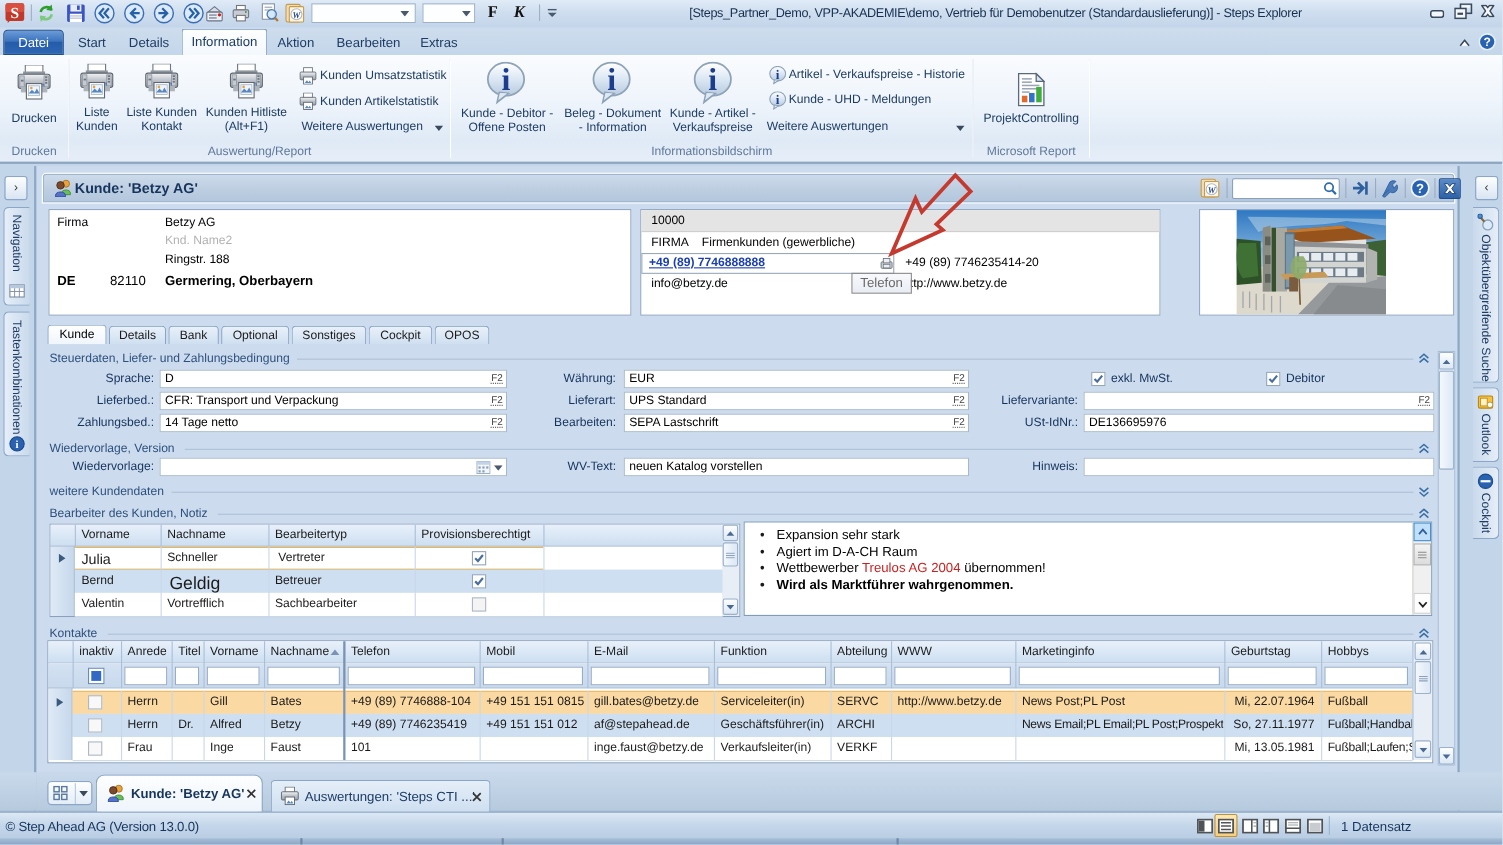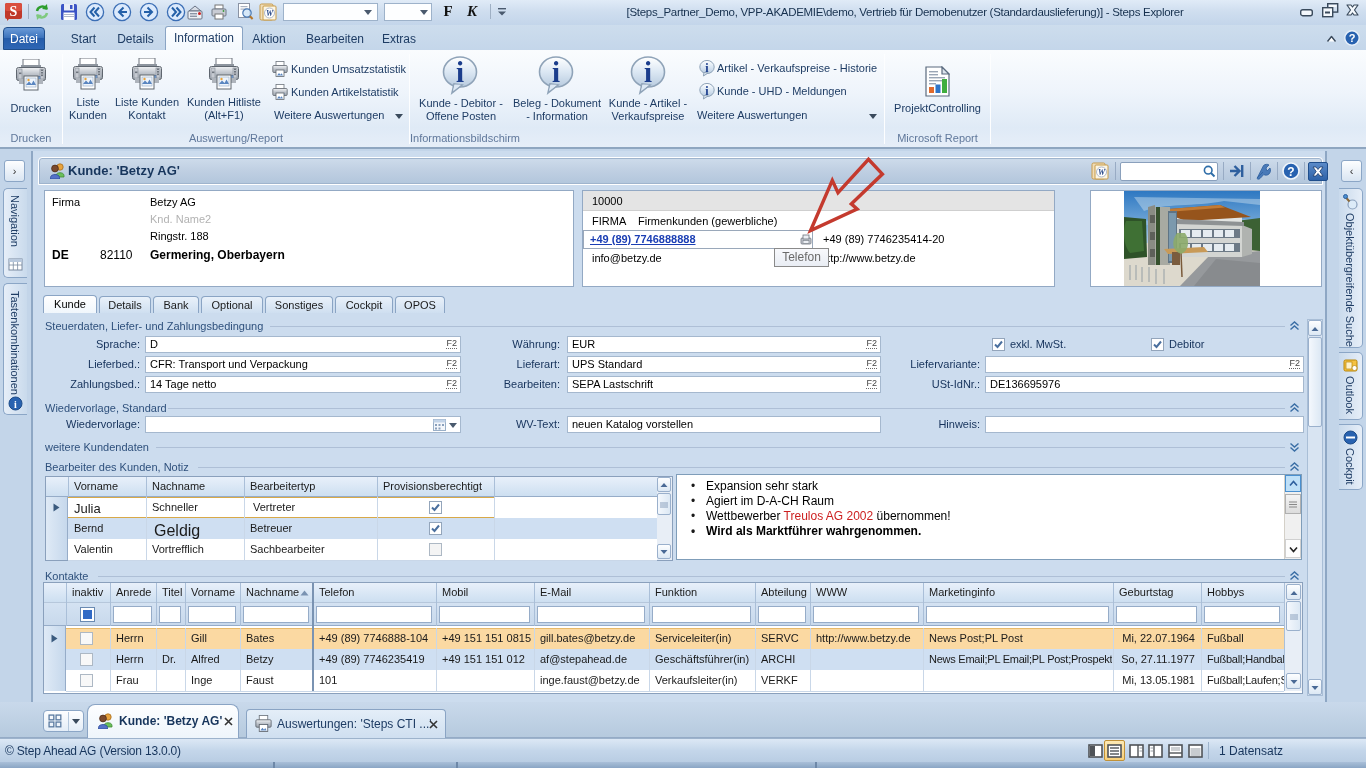--- a/index.html
+++ b/index.html
@@ -119,21 +119,21 @@
         <rect x="0.7" y="4.7" width="10" height="9" fill="#f4f8fc" stroke="#3a4a5c" stroke-width="1.4"></rect>
         <rect x="3" y="8.5" width="5" height="2" fill="#3a4a5c"></rect>
       </svg>
   <svg class="abs" style="left:1346px;top:4px" width="13" height="12" viewBox="0 0 13 12">
         <path d="M1 1 L5 1 L6.5 3 L8 1 L12 1 L8.5 6 L12 11 L8 11 L6.5 9 L5 11 L1 11 L4.5 6 Z" fill="#f4f8fc" stroke="#3a4a5c" stroke-width="1.2" stroke-linejoin="round"></path>
       </svg>
 </div>
 
 <div class="abs" id="tabrow" style="left:0;top:25px;width:1366px;height:25px;background:linear-gradient(180deg,#cddded 0%,#c4d6ea 100%)">
 
-  <div class="abs" style="left:3px;top:2px;width:42px;height:23px;border-radius:4px 4px 0 0;background:linear-gradient(180deg,#6b9bd8 0%,#3d74bd 45%,#255caa 50%,#2e66b4 100%);border:1px solid #1f4e8c;color:#fff;font-size:12px;text-align:center;line-height:22px">Datei</div>
+  <div class="abs" style="left:3px;top:2px;width:55px;height:23px;border-radius:4px 4px 0 0;background:linear-gradient(180deg,#6b9bd8 0%,#3d74bd 45%,#255caa 50%,#2e66b4 100%);border:1px solid #1f4e8c;color:#fff;font-size:12px;text-align:center;line-height:22px">Datei</div>
   <div class="abs" style="left:61px;top:4px;width:45px;height:21px;color:#1e3c64;font-size:12px;text-align:center;line-height:20px">Start</div>
   <div class="abs" style="left:108px;top:4px;width:55px;height:21px;color:#1e3c64;font-size:12px;text-align:center;line-height:20px">Details</div>
 
   <div class="abs" style="left:165px;top:1px;width:78px;height:24px;background:linear-gradient(180deg,#fdfeff,#f3f8fd);border:1px solid #8aa4c4;border-bottom:none;border-radius:3px 3px 0 0;color:#1e3c64;font-size:12px;text-align:center;line-height:22px">Information</div>
   <div class="abs" style="left:245px;top:4px;width:48px;height:21px;color:#1e3c64;font-size:12px;text-align:center;line-height:20px">Aktion</div>
   <div class="abs" style="left:296px;top:4px;width:78px;height:21px;color:#1e3c64;font-size:12px;text-align:center;line-height:20px">Bearbeiten</div>
   <div class="abs" style="left:376px;top:4px;width:46px;height:21px;color:#1e3c64;font-size:12px;text-align:center;line-height:20px">Extras</div>
 
   <svg class="abs" style="left:1326px;top:9px" width="11" height="9" viewBox="0 0 11 9">
         <path d="M1.5 7.5 L5.5 2.5 L9.5 7.5" fill="#fff" stroke="#3a4a5c" stroke-width="1.4" stroke-linejoin="round"></path>
@@ -256,21 +256,21 @@
       </svg>
   <div class="abs" style="left:717px;top:12px;color:#1e3c64;font-size:11px">Artikel - Verkaufspreise - Historie</div>
   <svg class="abs" style="left:699px;top:33px" width="16" height="17" viewBox="0 0 16 17">
         <use href="#icoInfoSm"></use>
       </svg>
   <div class="abs" style="left:717px;top:35px;color:#1e3c64;font-size:11px">Kunde - UHD - Meldungen</div>
   <div class="abs" style="left:697px;top:59px;color:#1e3c64;font-size:11px">Weitere Auswertungen</div>
   <svg class="abs" style="left:869px;top:64px" width="8" height="5" viewBox="0 0 8 5">
         <path d="M0 0 L8 0 L4 5 Z" fill="#3a4a5c"></path>
       </svg>
-  <div class="abs" style="left:410px;top:82px;width:474px;color:#60789b;font-size:11px">Informationsbildschirm</div>
+  <div class="abs" style="left:410px;top:82px;width:474px;text-align:center;color:#60789b;font-size:11px">Informationsbildschirm</div>
 
   <svg class="abs" style="left:925px;top:16px" width="25" height="31" viewBox="0 0 25 31">
     <path d="M1 1 L17 1 L24 8 L24 30 L1 30 Z" fill="#fff" stroke="#5a6a7e" stroke-width="1.2"></path>
     <path d="M17 1 L17 8 L24 8 Z" fill="#dce4ee" stroke="#5a6a7e" stroke-width="1.2"></path>
     <rect x="4" y="5" width="9" height="1.4" fill="#9aa6b6"></rect>
         <rect x="4" y="8" width="9" height="1.4" fill="#9aa6b6"></rect>
     <rect x="4" y="11" width="16" height="1.4" fill="#9aa6b6"></rect>
         <rect x="4" y="14" width="16" height="1.4" fill="#9aa6b6"></rect>
     <rect x="4" y="17" width="7" height="1.4" fill="#9aa6b6"></rect>
     <rect x="4" y="21" width="5" height="6" fill="#e06a2c"></rect>
@@ -521,21 +521,21 @@
         <span class="f2">F2</span>
       </div>
 
   <div class="lbl" style="left:10px;top:63px;width:92px;text-align:right">Zahlungsbed.:</div>
   <div class="inp" style="left:107px;top:63px;width:316px">14 Tage netto<span class="f2">F2</span></div>
   <div class="lbl" style="left:447px;top:63px;width:75px;text-align:right">Bearbeiten:</div>
   <div class="inp" style="left:529px;top:63px;width:314px">SEPA Lastschrift<span class="f2">F2</span></div>
   <div class="lbl" style="left:822px;top:63px;width:120px;text-align:right">USt-IdNr.:</div>
   <div class="inp" style="left:947px;top:63px;width:319px">DE136695976</div>
 
-  <div class="grouphead" style="left:7px;top:89px">Wiedervorlage, Standard</div>
+  <div class="grouphead" style="left:7px;top:89px">Wiedervorlage, Version</div>
   <div class="gline" style="left:130px;top:95px;width:1117px"></div>
   <svg class="chev" style="left:1251px;top:90px" viewBox="0 0 11 10">
         <path d="M1.5 4.5 L5.5 1 L9.5 4.5 M1.5 8.5 L5.5 5 L9.5 8.5" fill="none" stroke="#3a6ea5" stroke-width="1.4"></path>
       </svg>
 
   <div class="lbl" style="left:10px;top:103px;width:92px;text-align:right">Wiedervorlage:</div>
   <div class="inp" style="left:107px;top:103px;width:316px">
     <svg class="abs" style="right:14px;top:2px" width="13" height="12" viewBox="0 0 13 12">
           <rect x="0.5" y="0.5" width="12" height="11" fill="#f4f7fb" stroke="#9ab0c8"></rect>
           <rect x="0.5" y="0.5" width="12" height="3" fill="#c3d4e8"></rect>
@@ -648,21 +648,21 @@
           </div>
     </div>
   </div>
 
   <div class="abs" id="notes" style="left:638px;top:161px;width:626px;height:86px;background:#fff;border:1px solid #7f9db9">
     <div class="abs" style="left:14px;top:4px;font-size:12px">•</div>
         <div class="abs" style="left:29px;top:4px;font-size:12px;color:#000">Expansion sehr stark</div>
     <div class="abs" style="left:14px;top:19px;font-size:12px">•</div>
         <div class="abs" style="left:29px;top:19px;font-size:12px;color:#000">Agiert im D-A-CH Raum</div>
     <div class="abs" style="left:14px;top:34px;font-size:12px">•</div>
-        <div class="abs" style="left:29px;top:34px;font-size:12px;color:#000">Wettbewerber <span style="color:#cc1f1f">Treulos AG 2002</span> übernommen!</div>
+        <div class="abs" style="left:29px;top:34px;font-size:12px;color:#000">Wettbewerber <span style="color:#cc1f1f">Treulos AG 2004</span> übernommen!</div>
     <div class="abs" style="left:14px;top:49px;font-size:12px;font-weight:bold">•</div>
         <div class="abs" style="left:29px;top:49px;font-size:12px;font-weight:bold;color:#000">Wird als Marktführer wahrgenommen.</div>
 
     <div class="abs" style="left:607px;top:0;width:17px;height:84px;background:#f0f0f0;border-left:1px solid #d4d0c8">
       <div class="abs" style="left:0px;top:0px;width:16px;height:17px;background:#bfe0f8;border:1px solid #4a90d0;text-align:center">
             <svg style="margin:4px auto 0" width="9" height="7" viewBox="0 0 9 7">
               <path d="M1 5.5 L4.5 1.5 L8 5.5" fill="none" stroke="#2e5f9e" stroke-width="1.6"></path>
             </svg>
           </div>
       <div class="abs" style="left:0px;top:19px;width:16px;height:20px;background:linear-gradient(180deg,#f4f4f4,#dcdcdc);border:1px solid #b0b0b0">

